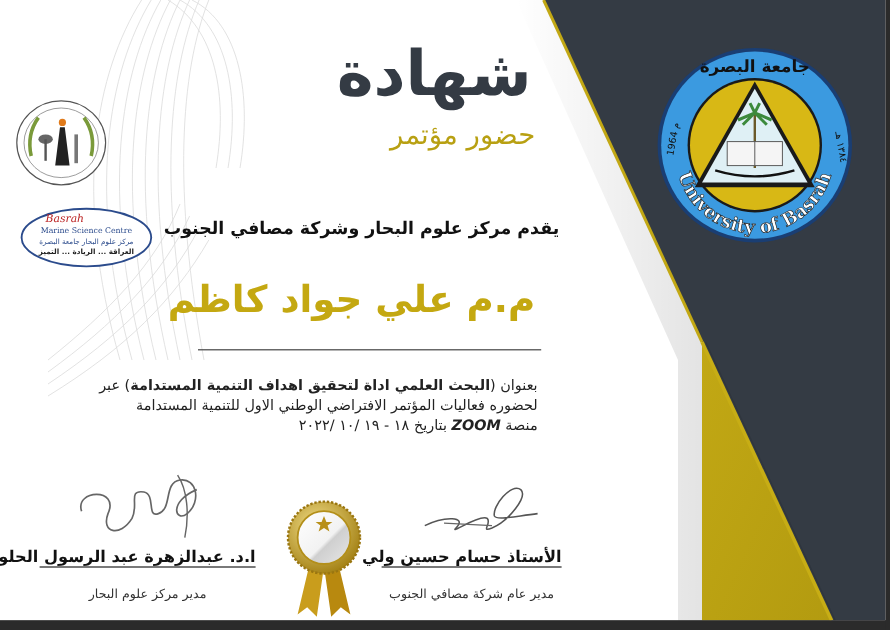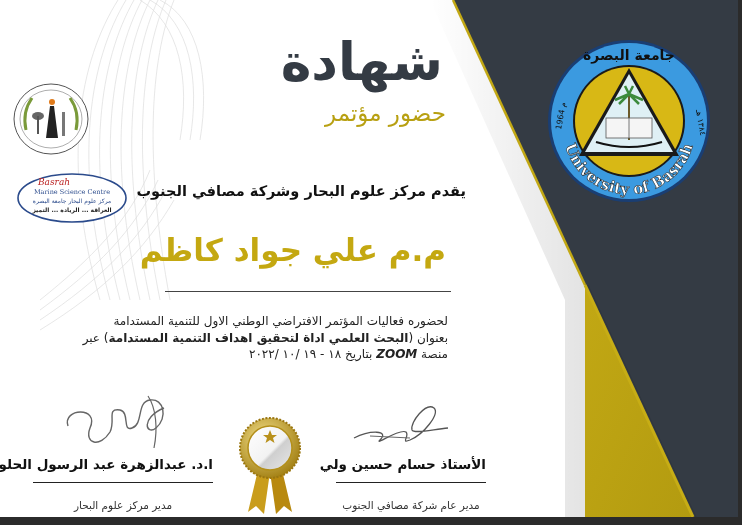--- a/index.html
+++ b/index.html
@@ -16,24 +16,24 @@
   .title { position: absolute; right: 295px; top: 32px; font-size: 52px; font-weight: bold; color: #343b44; direction: rtl; letter-spacing: 2px; }
   .subtitle { position: absolute; right: 292px; top: 100px; font-size: 23px; color: #b8a012; direction: rtl; }
   .presenter { position: absolute; right: 272px; top: 182px; font-size: 14.5px; font-weight: bold; color: #111; direction: rtl; line-height: 19px; text-align: right; }
   .recipient { position: absolute; right: 292px; top: 232px; font-size: 31px; font-weight: bold; color: #c4a811; direction: rtl; }
   .separator { position: absolute; left: 165px; top: 291px; width: 286px; height: 1px; background: #444; }
   .body-text { position: absolute; right: 290px; top: 313px; width: 380px; font-size: 12px; color: #222; direction: rtl; text-align: right; line-height: 16.5px; }
   .body-text b { font-weight: bold; }
   .body-text .zoom { font-weight: bold; font-style: italic; margin-top: 24px; }
 
   .sig-block { position: absolute; text-align: center; direction: rtl; }
-  .sig-name { font-size: 13.5px; font-weight: bold; color: #111; padding-bottom: 10px; border-bottom: 1.5px solid #222; white-space: nowrap; }
+  .sig-name { font-size: 13.5px; font-weight: bold; color: #111; padding-bottom: 0; border-bottom: 1.5px solid #222; white-space: nowrap; }
   .sig-role { font-size: 10.5px; color: #333; margin-top: 16px; white-space: nowrap; text-align: center; }
   .sig-left { left: 33px; top: 456px; width: 180px; }
-  .sig-right { left: 336px; top: 456px; width: 150px; }
+  .sig-right { left: 318px; top: 456px; width: 150px; }
 
   .signature { position: absolute; }
   .medal { position: absolute; left: 230px; top: 410px; width: 80px; height: 110px; }
 
   .logo-left1 { position: absolute; left: 12px; top: 82px; width: 78px; height: 74px; }
   .logo-left2 { position: absolute; left: 16px; top: 172px; width: 112px; height: 52px; }
   .uni-logo { position: absolute; left: 546px; top: 38px; width: 166px; height: 166px; }
 </style>
 </head>
 <body>
@@ -127,22 +127,22 @@
   <div class="subtitle">حضور مؤتمر</div>
 
   <div class="presenter">
     <div>يقدم مركز علوم البحار وشركة مصافي الجنوب</div>
   </div>
 
   <div class="recipient">م.م علي جواد كاظم</div>
   <div class="separator"></div>
 
   <div class="body-text">
+    <div><span>بعنوان (</span><b>البحث العلمي اداة لتحقيق اهداف التنمية المستدامة</b><span>) عبر</span></div>
     <div>لحضوره فعاليات المؤتمر الافتراضي الوطني الاول للتنمية المستدامة</div>
-    <div><span>بعنوان (</span><b>البحث العلمي اداة لتحقيق اهداف التنمية المستدامة</b><span>) عبر</span></div>
     <div><span>منصة </span><span class="zoom">ZOOM</span><span> بتاريخ ١٨ - ١٩ /١٠ /٢٠٢٢</span></div>
   </div>
 
   <svg class="signature" style="left:60px; top:388px;" width="120" height="70" viewBox="0 0 120 70">
     <path d="M8 38 C 2 20, 40 18, 30 40 C 24 56, 40 60, 50 44 C 56 32, 46 20, 60 22 C 70 24, 62 44, 72 40 C 84 36, 76 14, 90 12 C 104 10, 108 30, 96 40 C 86 48, 80 30, 104 20" stroke="#666" stroke-width="1.4" fill="none"></path>
     <path d="M88 8 C 96 20, 98 40, 94 60" stroke="#666" stroke-width="1.2" fill="none"></path>
   </svg>
 
   <svg class="signature" style="left:350px; top:400px;" width="100" height="50" viewBox="0 0 100 50">
     <path d="M4 38 C 20 30, 40 30, 30 40 C 24 46, 50 28, 56 32 C 60 36, 50 44, 60 40 C 74 34, 90 14, 84 8 C 76 2, 60 22, 62 30 C 64 34, 80 30, 98 28" stroke="#555" stroke-width="1.3" fill="none"></path>

